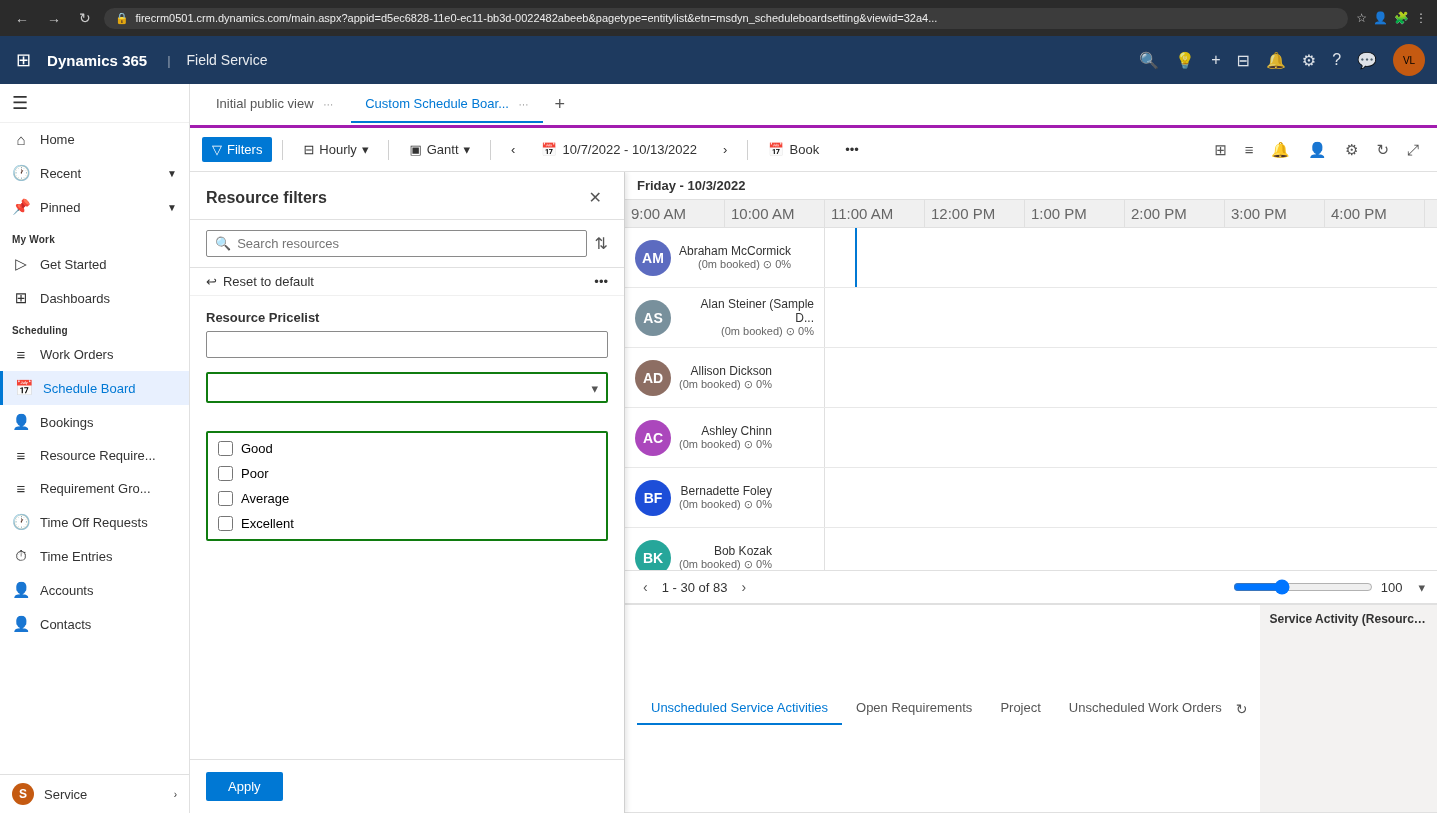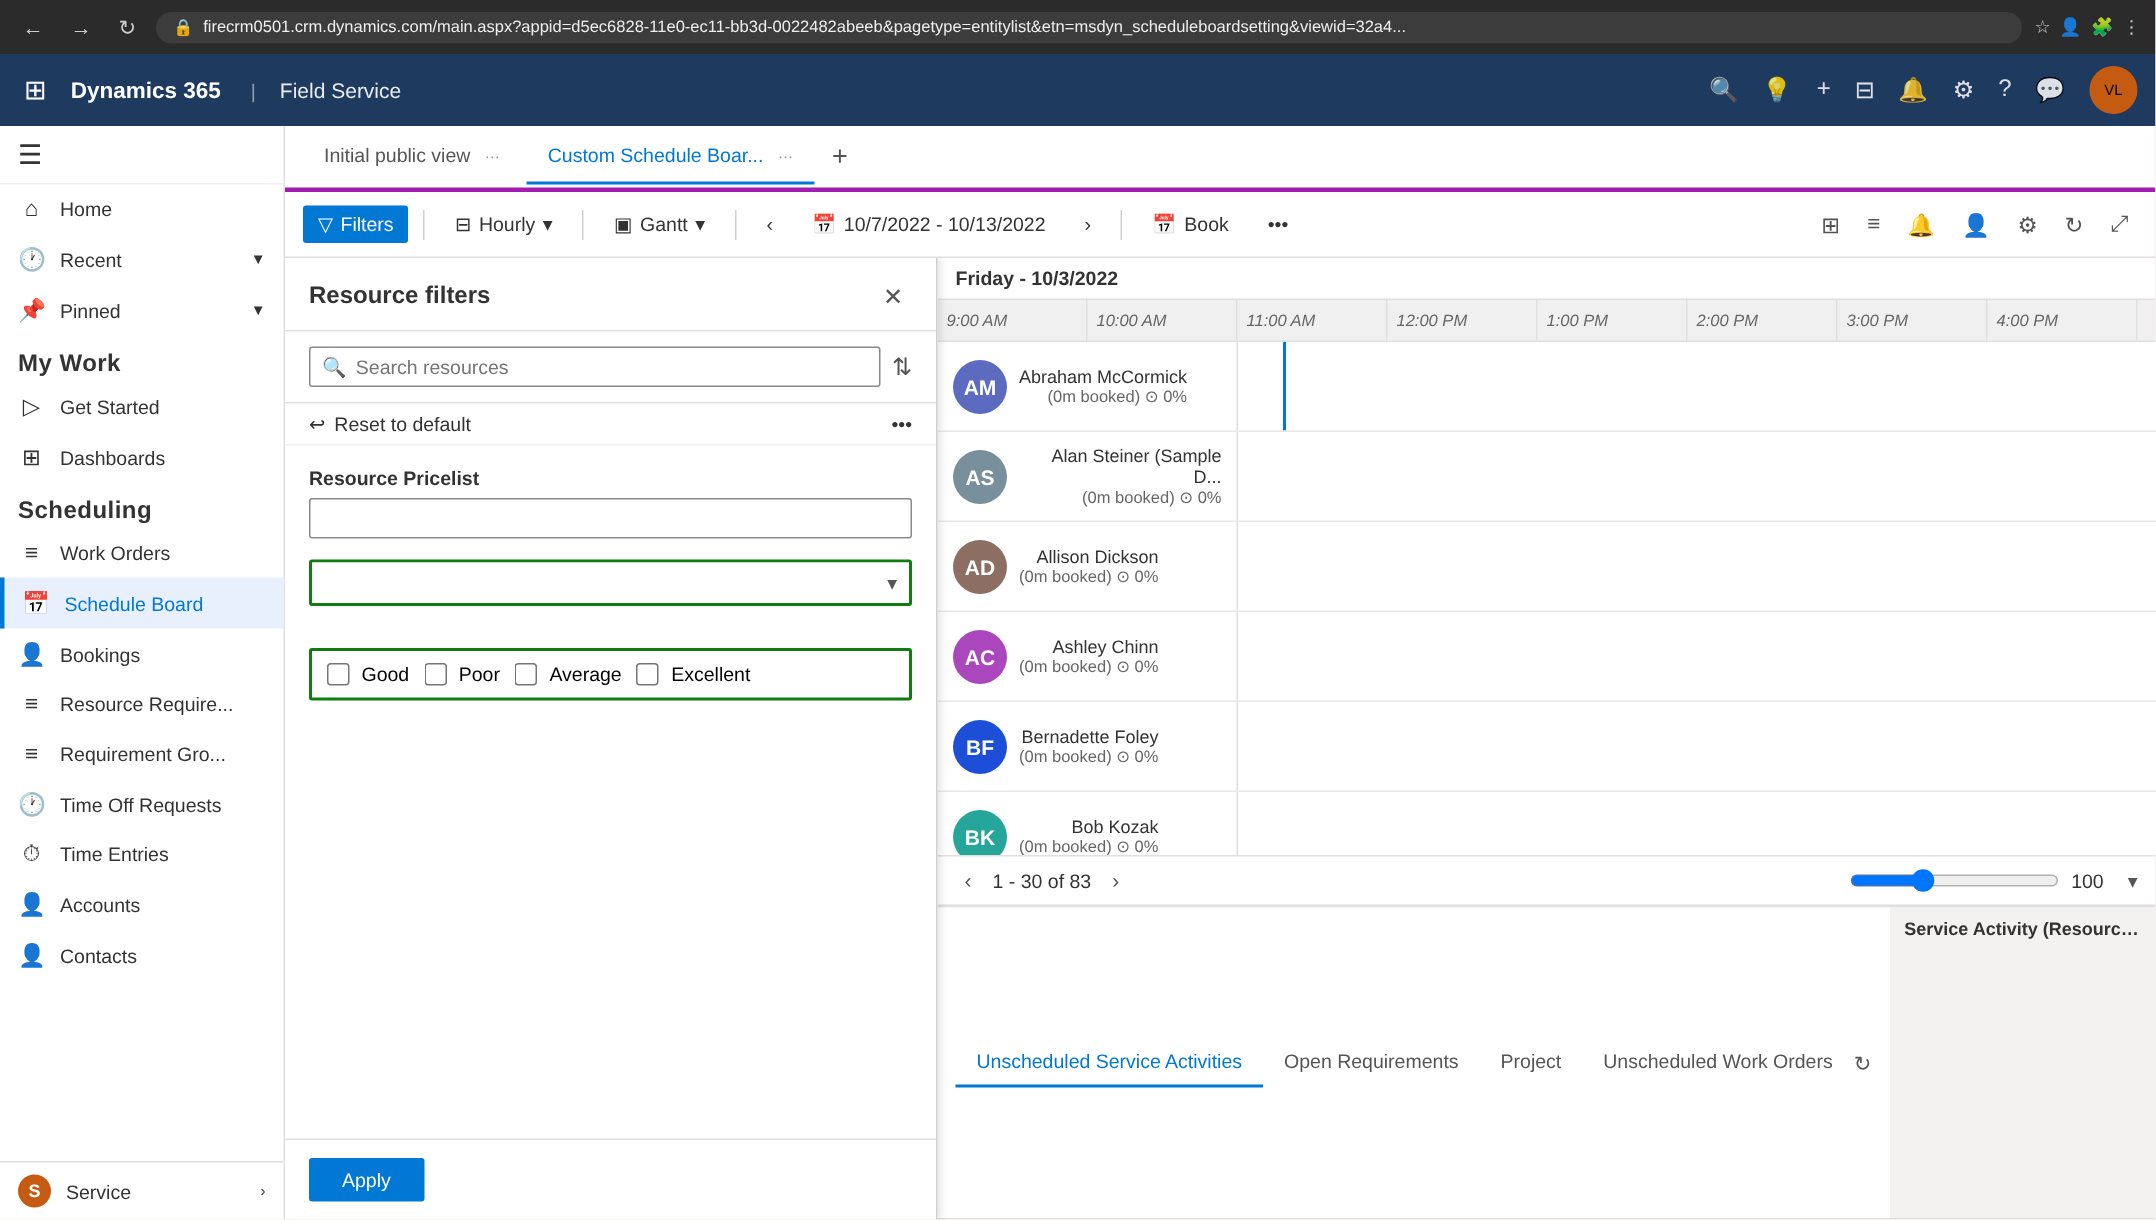--- a/index.html
+++ b/index.html
@@ -121,21 +121,21 @@
     }
     .sidebar-item.active {
       background: #e8f0fe;
       color: #0078d4;
       border-left: 3px solid #0078d4;
     }
     .sidebar-item .si-icon { font-size: 15px; width: 18px; text-align: center; }
     .sidebar-item .si-expand { margin-left: auto; font-size: 10px; }
     .sidebar-group-label {
       padding: 10px 12px 2px;
-      font-size: 16px;
+      font-size: 10px;
       font-weight: 700;
       color: #333;
       letter-spacing: 0.02em;
     }
 
     
     .content-area {
       flex: 1;
       display: flex;
       flex-direction: column;
@@ -313,21 +313,21 @@
       top: 50%;
       transform: translateY(-50%);
       pointer-events: none;
       color: #555;
     }
     .rf-checkboxes {
       border: 2px solid #107c10;
       border-radius: 2px;
       padding: 8px 10px;
       display: flex;
-      flex-direction: row;
+      flex-direction: column;
       gap: 10px;
       margin-top: 28px;
     }
     .rf-checkbox-item {
       display: flex;
       align-items: center;
       gap: 8px;
       font-size: 13px;
       cursor: pointer;
     }
@@ -377,27 +377,26 @@
     .time-row {
       display: flex;
       background: #f0f0f0;
       border-bottom: 1px solid #e0e0e0;
       height: 28px;
       align-items: center;
     }
     .time-cell {
       min-width: 100px;
       padding: 0 6px;
-      font-size: 11px;
+      font-size: 15px;
       color: #666;
       border-right: 1px solid #e0e0e0;
       height: 100%;
       display: flex;
       align-items: center;
-      font-style: italic;
     }
 
     
     .resource-list {
       flex: 1;
       overflow-y: auto;
       overflow-x: hidden;
       text-align: right;
     }
     .resource-row {

